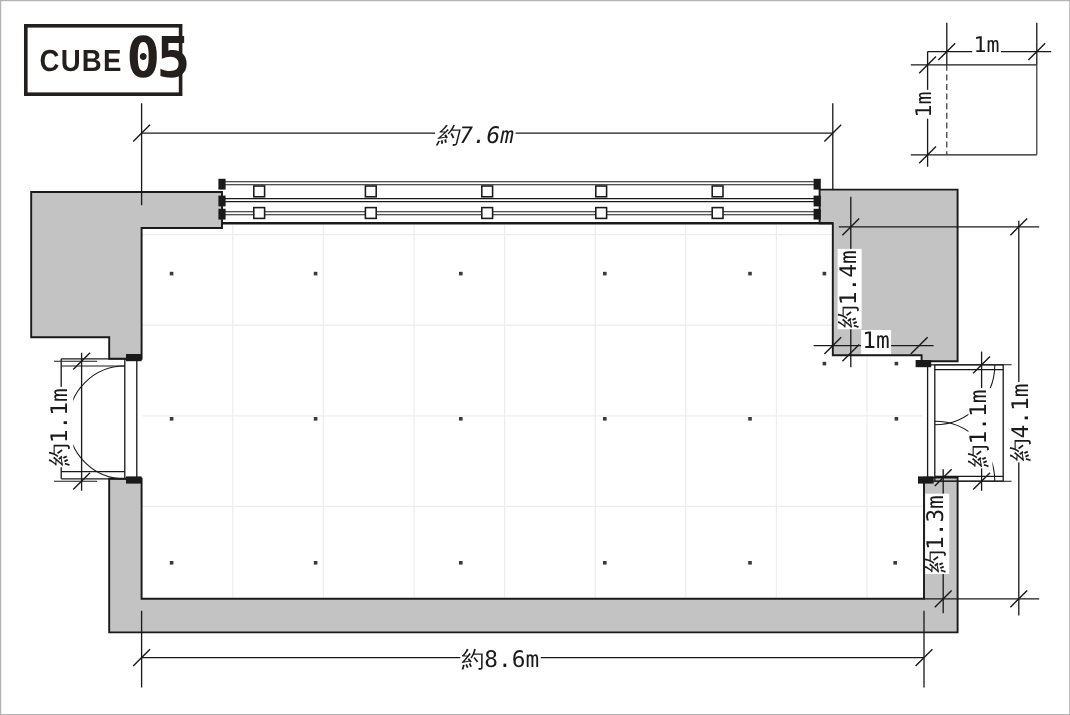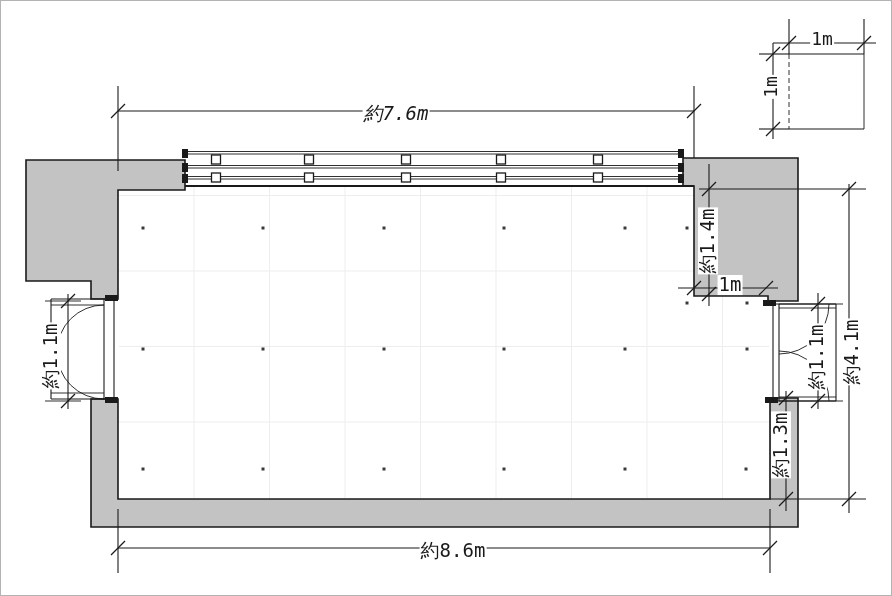--- a/index.html
+++ b/index.html
@@ -213,23 +213,27 @@
       <path class="tick" d="M60,407 l14,-14"></path>
       <path class="tick" d="M778,404 l14,-14"></path>
       <path class="tick" d="M778,505 l14,-14"></path>
       <path class="tick" d="M781,49 l14,-14"></path>
       <path class="tick" d="M856,49 l14,-14"></path>
       <path class="tick" d="M765,60 l14,-14"></path>
       <path class="tick" d="M765,135 l14,-14"></path>
     </g>
   </svg>
 
+  <div id="logo-box">
+    <span id="logo-brand">CUBE</span>
+    <span id="logo-number">05</span>
+  </div>
 
   <div class="dim-label" style="left:395px;top:113px;font-style:italic;">約7.6m</div>
-  <div class="dim-label" style="left:452px;top:550px;">約8.6m</div>
+  <div class="dim-label" style="left:416px;top:550px;">約8.6m</div>
   <div class="dim-label v" style="left:851px;top:351px;">約4.1m</div>
   <div class="dim-label v" style="left:707px;top:240px;">約1.4m</div>
   <div class="dim-label" style="left:729px;top:284px;">1m</div>
   <div class="dim-label v" style="left:816px;top:356px;">約1.1m</div>
   <div class="dim-label v" style="left:780px;top:444px;">約1.3m</div>
   <div class="dim-label v" style="left:50px;top:355px;">約1.1m</div>
   <div class="dim-label" style="left:821px;top:38px;font-size:18px;">1m</div>
   <div class="dim-label v" style="left:770px;top:86px;font-size:18px;">1m</div>
 
 </div>

